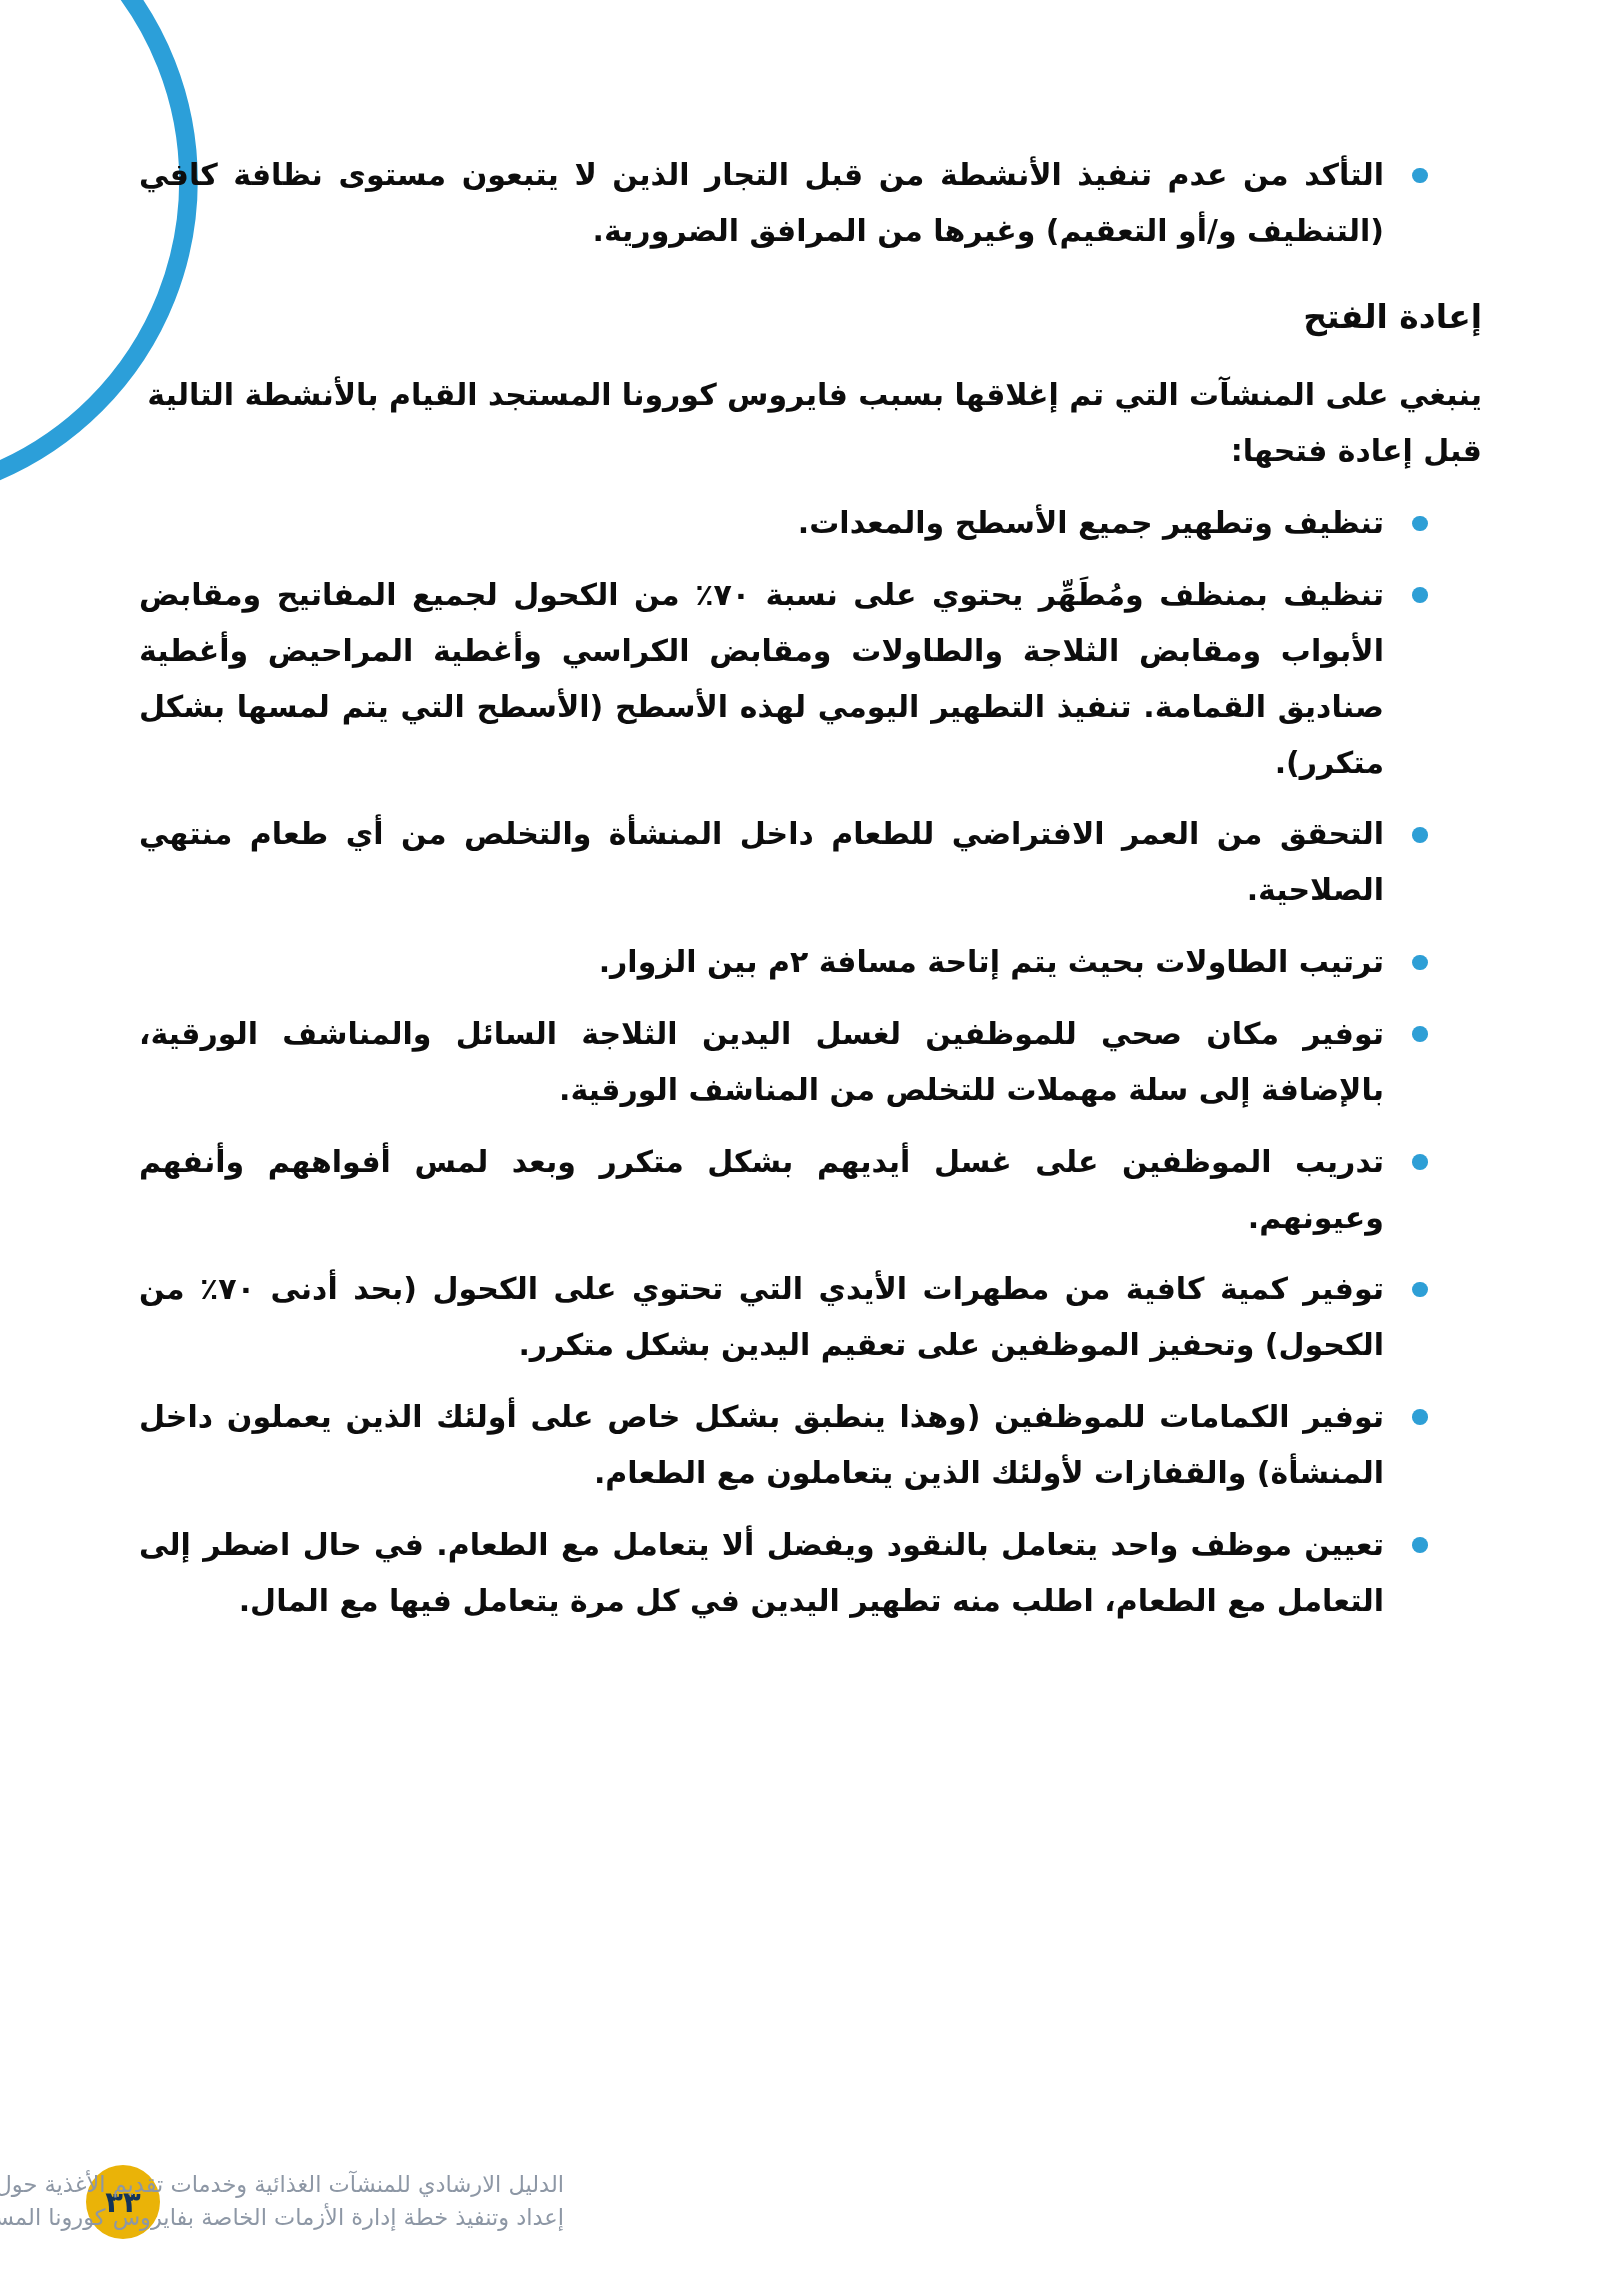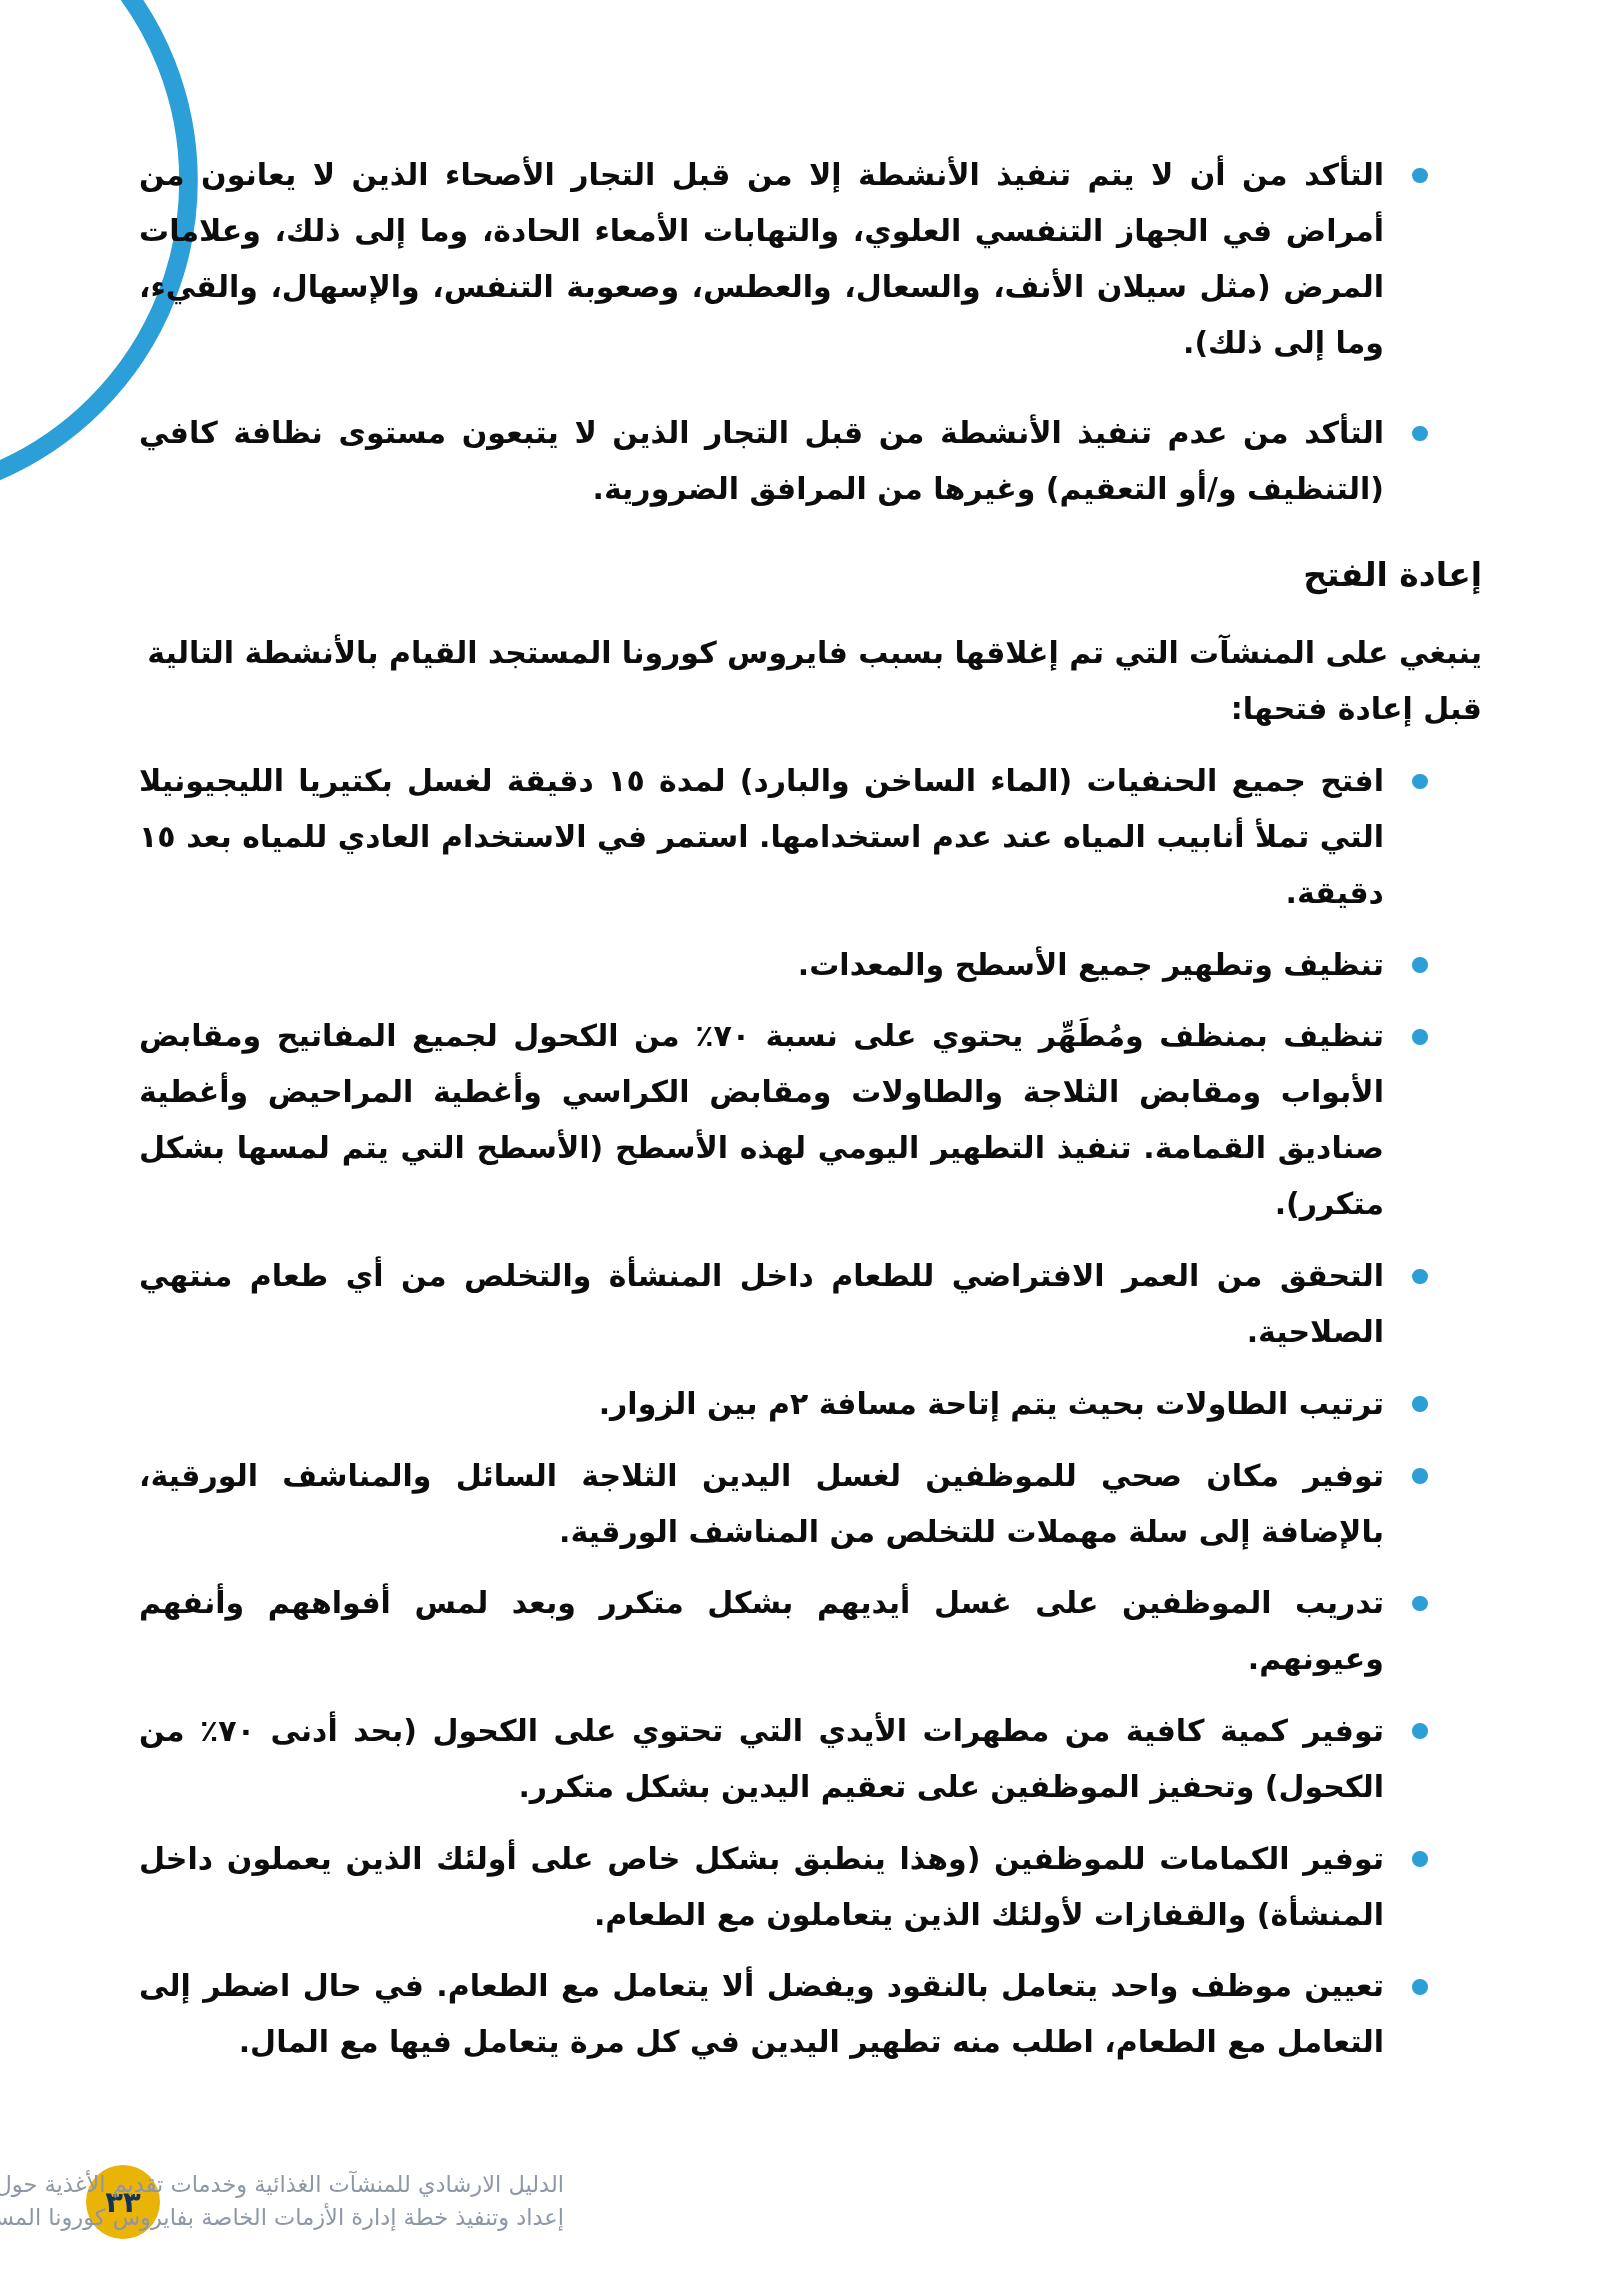--- a/index.html
+++ b/index.html
@@ -81,31 +81,29 @@
 
 <div class="arc-wrap">
   <svg width="235" height="549" viewBox="0 0 240 560" xmlns="http://www.w3.org/2000/svg">
     <circle cx="-131" cy="184" r="323.5" fill="none" stroke="#2c9fd9" stroke-width="19"></circle>
   </svg>
 </div>
 
 <div class="content">
 
   <ul class="bullet-list top-list">
-      <li>التأكد من أن لا يتم تنفيذ الأنشطة إلا من قبل التجار الأصحاء الذين لا يعانون من أمراض في الجهاز التنفسي العلوي، والتهابات الأمعاء الحادة، وما إلى ذلك، وعلامات المرض (مثل سيلان الأنف، والسعال، والعطس، وصعوبة التنفس، والإسهال، والقيء، وما إلى ذلك).</li>
       <li>التأكد من عدم تنفيذ الأنشطة من قبل التجار الذين لا يتبعون مستوى نظافة كافي (التنظيف و/أو التعقيم) وغيرها من المرافق الضرورية.</li>
     </ul>
 
 
   <div class="subsection-heading">إعادة الفتح</div>
 
   <div class="intro">ينبغي على المنشآت التي تم إغلاقها بسبب فايروس كورونا المستجد القيام بالأنشطة التالية قبل إعادة فتحها:</div>
 
   <ul class="bullet-list main-list">
-      <li>افتح جميع الحنفيات (الماء الساخن والبارد) لمدة ١٥ دقيقة لغسل بكتيريا الليجيونيلا التي تملأ أنابيب المياه عند عدم استخدامها. استمر في الاستخدام العادي للمياه بعد ١٥ دقيقة.</li>
       <li>تنظيف وتطهير جميع الأسطح والمعدات.</li>
       <li>تنظيف بمنظف ومُطَهِّر يحتوي على نسبة ٧٠٪ من الكحول لجميع المفاتيح ومقابض الأبواب ومقابض الثلاجة والطاولات ومقابض الكراسي وأغطية المراحيض وأغطية صناديق القمامة. تنفيذ التطهير اليومي لهذه الأسطح (الأسطح التي يتم لمسها بشكل متكرر).</li>
       <li>التحقق من العمر الافتراضي للطعام داخل المنشأة والتخلص من أي طعام منتهي الصلاحية.</li>
       <li>ترتيب الطاولات بحيث يتم إتاحة مسافة ٢م بين الزوار.</li>
       <li>توفير مكان صحي للموظفين لغسل اليدين الثلاجة السائل والمناشف الورقية، بالإضافة إلى سلة مهملات للتخلص من المناشف الورقية.</li>
       <li>تدريب الموظفين على غسل أيديهم بشكل متكرر وبعد لمس أفواههم وأنفهم وعيونهم.</li>
       <li>توفير كمية كافية من مطهرات الأيدي التي تحتوي على الكحول (بحد أدنى ٧٠٪ من الكحول) وتحفيز الموظفين على تعقيم اليدين بشكل متكرر.</li>
       <li>توفير الكمامات للموظفين (وهذا ينطبق بشكل خاص على أولئك الذين يعملون داخل المنشأة) والقفازات لأولئك الذين يتعاملون مع الطعام.</li>
       <li>تعيين موظف واحد يتعامل بالنقود ويفضل ألا يتعامل مع الطعام. في حال اضطر إلى التعامل مع الطعام، اطلب منه تطهير اليدين في كل مرة يتعامل فيها مع المال.</li>
     </ul>

